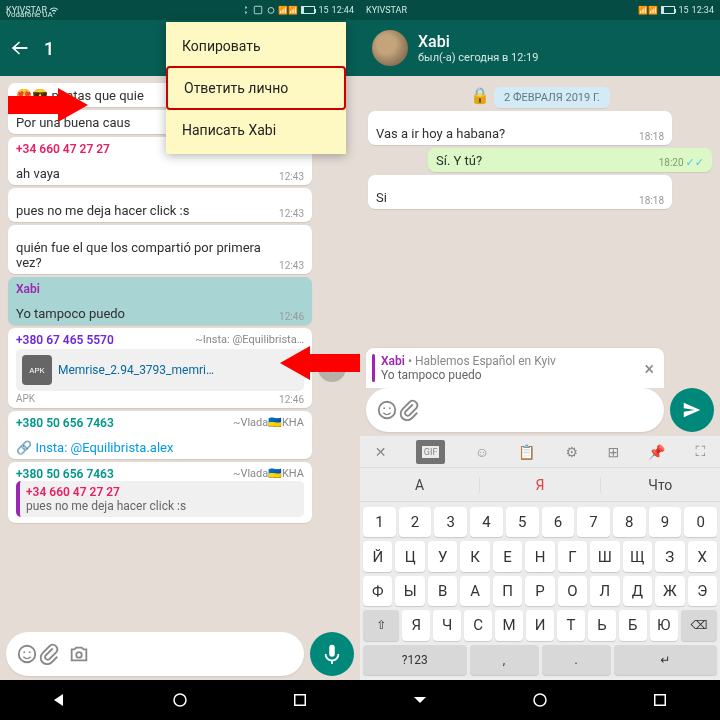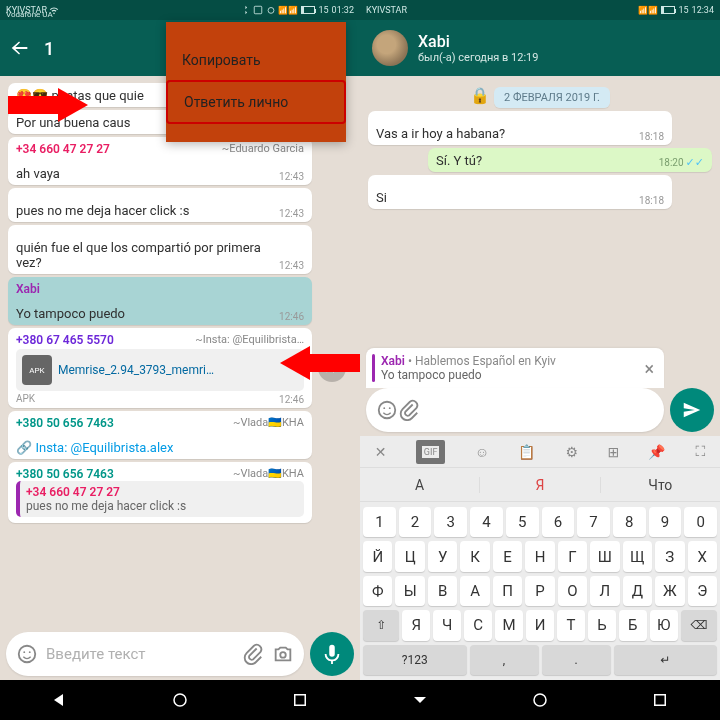--- a/index.html
+++ b/index.html
@@ -36,21 +36,21 @@
 .datechip{text-align:center;margin:6px 0}
 .datechip span{background:#d4eaf4;color:#5e7b8a;font-size:11px;padding:4px 10px;border-radius:6px;box-shadow:0 1px 1px rgba(0,0,0,.08)}
 .quote{border-left:4px solid #9c27b0;background:#f0f0f0;border-radius:5px;padding:4px 6px;margin-bottom:2px;font-size:12px}
 .quote .qs{color:#9c27b0;font-weight:600;font-size:12px}
 .quote .qt{color:#666}
 .apk{display:flex;align-items:center;background:#f0f0f0;border-radius:5px;padding:6px;margin:2px 0}
 .apk .ico{width:30px;height:30px;background:#666;color:#fff;font-size:8px;display:flex;align-items:center;justify-content:center;border-radius:4px;margin-right:6px}
 .apk .fn{font-size:12px;color:#0369a1;overflow:hidden;text-overflow:ellipsis;white-space:nowrap;max-width:160px}
 .fwd{position:absolute;right:-34px;top:50%;transform:translateY(-50%);width:28px;height:28px;background:rgba(0,0,0,.2);border-radius:50%;display:flex;align-items:center;justify-content:center}
 .fwd svg{fill:#fff;width:16px;height:16px}
-.menu{position:absolute;top:22px;right:14px;width:180px;background:#c2410c;box-shadow:0 2px 10px rgba(0,0,0,.3);z-index:20;padding:18px 0}
+.menu{position:absolute;top:22px;right:14px;width:180px;background:#fef9c3;box-shadow:0 2px 10px rgba(0,0,0,.3);z-index:20;padding:4px 0}
 .menu div{padding:12px 16px;font-size:14px;color:#222}
 .menu .hl{border:2px solid #c00;border-radius:4px}
 .arrow{position:absolute;z-index:25;width:80px;height:34px}
 .arrow.a1{top:88px;left:8px}
 .arrow.a2{top:346px;right:0px}
 .arrow svg{width:100%;height:100%}
 .inputbar{position:absolute;bottom:44px;left:6px;right:6px;display:flex;align-items:center;gap:6px}
 .inputbox{flex:1;background:#fff;border-radius:22px;height:44px;display:flex;align-items:center;padding:0 10px;box-shadow:0 1px 2px rgba(0,0,0,.1)}
 .inputbox .ph{color:#b0b0b0;font-size:15px;flex:1;margin-left:8px}
 .inputbox .typed{color:#222;font-size:15px;flex:1;margin-left:8px}
@@ -104,21 +104,21 @@
           <rect x="3" y="3" width="18" height="18" rx="2" fill="none" stroke="#cfe8e4" stroke-width="2"></rect>
         </svg>
       <svg viewBox="0 0 24 24">
           <circle cx="12" cy="13" r="7" fill="none" stroke="#cfe8e4" stroke-width="2"></circle>
         </svg>
       <span style="font-size:8px">📶📶</span>
       <span class="batt">
           <i></i>
         </span>
       <span>15</span>
-      <span>01:32</span>
+      <span>12:44</span>
     </div>
   </div>
   <div class="statusbar" style="height:0">
       <div class="left" style="position:absolute;top:10px;left:6px;font-size:8px">
         <span>Vodafone UA</span>
       </div>
     </div>
 
   <div class="header">
     <div class="back">
@@ -132,20 +132,21 @@
           <circle cx="12" cy="5" r="2"></circle>
           <circle cx="12" cy="12" r="2"></circle>
           <circle cx="12" cy="19" r="2"></circle>
         </svg>
     </div>
   </div>
 
   <div class="menu">
     <div>Копировать</div>
     <div class="hl">Ответить лично</div>
+    <div>Написать Xabi</div>
   </div>
 
   <div class="arrow a1">
     <svg viewBox="0 0 80 34">
         <rect x="0" y="8" width="50" height="18" fill="#f00"></rect>
         <path d="M50 0 L80 17 L50 34 Z" fill="#f00"></path>
       </svg>
   </div>
   <div class="arrow a2">
     <svg viewBox="0 0 80 34">
@@ -219,21 +220,20 @@
   </div>
 
   <div class="inputbar">
     <div class="inputbox">
       <svg viewBox="0 0 24 24">
           <circle cx="12" cy="12" r="9" fill="none" stroke="#888" stroke-width="2"></circle>
           <circle cx="9" cy="10" r="1" fill="#888"></circle>
           <circle cx="15" cy="10" r="1" fill="#888"></circle>
           <path d="M8 15c1 1 2 2 4 2s3-1 4-2" fill="none" stroke="#888" stroke-width="1.5"></path>
         </svg>
-      <span class="ph">Введите текст</span>
       <svg viewBox="0 0 24 24">
           <path d="M16 6l-8 8a3 3 0 004 4l8-8a5 5 0 00-7-7l-8 8a7 7 0 0010 10l6-6" fill="none" stroke="#888" stroke-width="2"></path>
         </svg>
       <svg viewBox="0 0 24 24" style="margin-left:8px">
           <path d="M4 7h3l2-2h6l2 2h3v12H4z" fill="none" stroke="#888" stroke-width="2"></path>
           <circle cx="12" cy="13" r="3" fill="none" stroke="#888" stroke-width="2"></circle>
         </svg>
     </div>
     <div class="sendbtn">
       <svg viewBox="0 0 24 24">

